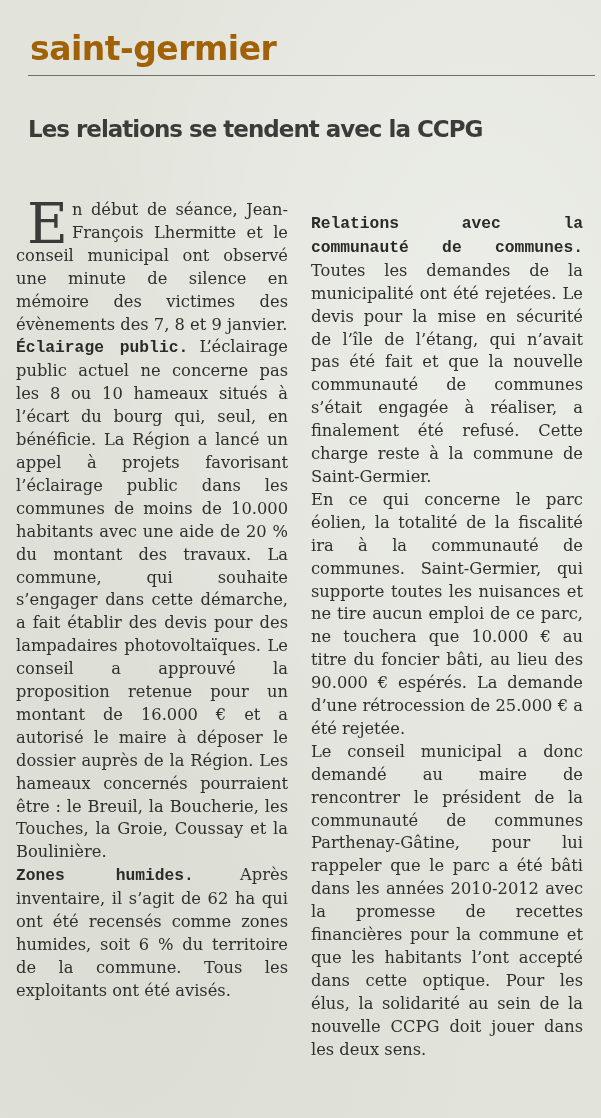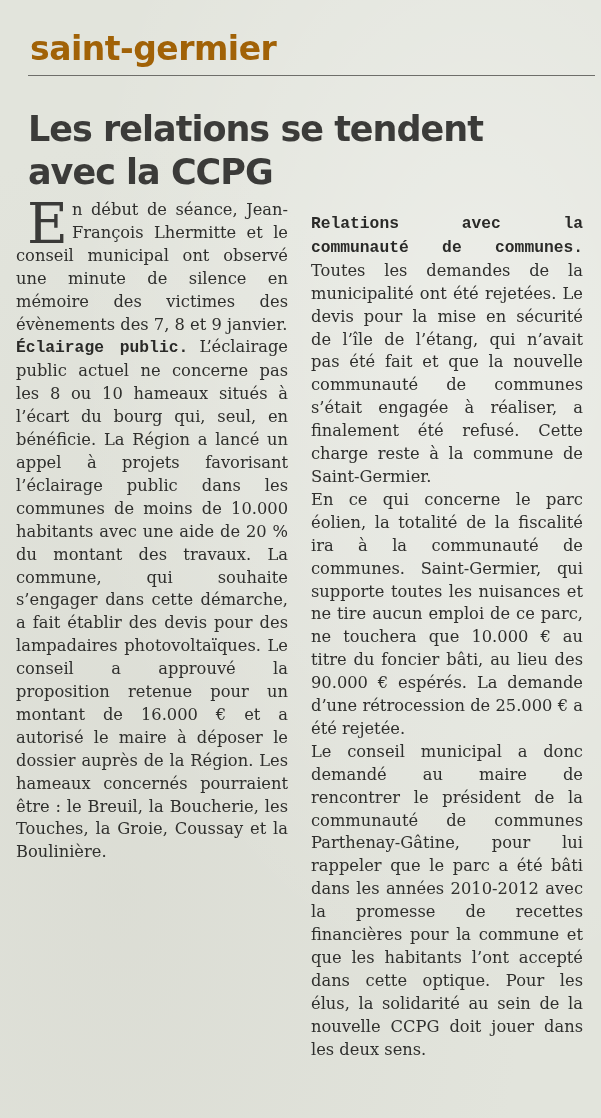--- a/index.html
+++ b/index.html
@@ -41,21 +41,21 @@
       height: 0;
       border-top: 1.5px solid #6e6e6a;
     }
     .headline {
       position: absolute;
       left: 28px;
       top: 108px;
       width: 520px;
       font-family: "DejaVu Sans", sans-serif;
       font-weight: bold;
-      font-size: 35px;
+      font-size: 23px;
       line-height: 43px;
       letter-spacing: -1px;
       color: #3b3b39;
     }
     .col {
       position: absolute;
       top: 199px;
       font-family: "DejaVu Serif", serif;
       font-size: 16.3px;
       line-height: 22.9px;
@@ -99,20 +99,23 @@
 
 <h1 class="headline" style="margin:0;">Les relations se tendent avec la CCPG</h1>
 
 <div class="col col-left">
   <p>
     <span class="dropcap">E</span><span>n début de séance, Jean-François Lhermitte et le conseil municipal ont observé une minute de silence en mémoire des victimes des évènements des 7, 8 et 9 janvier.</span>
   </p>
   <p>
     <span class="lead-h">Éclairage public.</span><span> L’éclairage public actuel ne concerne pas les 8 ou 10 hameaux situés à l’écart du bourg qui, seul, en bénéficie. La Région a lancé un appel à projets favorisant l’éclairage public dans les communes de moins de 10.000 habitants avec une aide de 20 % du montant des travaux. La commune, qui souhaite s’engager dans cette démarche, a fait établir des devis pour des lampadaires photovoltaïques. Le conseil a approuvé la proposition retenue pour un montant de 16.000 € et a autorisé le maire à déposer le dossier auprès de la Région. Les hameaux concernés pourraient être : le Breuil, la Boucherie, les Touches, la Groie, Coussay et la Boulinière.</span>
   </p>
+  <p>
+    <span class="lead-h">Zones humides.</span><span> Après inventaire, il s’agit de 62 ha qui ont été recensés comme zones humides, soit 6 % du territoire de la commune. Tous les exploitants ont été avisés.</span>
+  </p>
 </div>
 
 <div class="col col-right">
   <p>
     <span class="lead-h">Relations avec la communauté de communes.</span><span> Toutes les demandes de la municipalité ont été rejetées. Le devis pour la mise en sécurité de l’île de l’étang, qui n’avait pas été fait et que la nouvelle communauté de communes s’était engagée à réaliser, a finalement été refusé. Cette charge reste à la commune de Saint-Germier.</span>
   </p>
   <p>En ce qui concerne le parc éolien, la totalité de la fiscalité ira à la communauté de communes. Saint-Germier, qui supporte toutes les nuisances et ne tire aucun emploi de ce parc, ne touchera que 10.000 € au titre du foncier bâti, au lieu des 90.000 € espérés. La demande d’une rétrocession de 25.000 € a été rejetée.</p>
   <p>Le conseil municipal a donc demandé au maire de rencontrer le président de la communauté de communes Parthenay-Gâtine, pour lui rappeler que le parc a été bâti dans les années 2010-2012 avec la promesse de recettes financières pour la commune et que les habitants l’ont accepté dans cette optique. Pour les élus, la solidarité au sein de la nouvelle CCPG doit jouer dans les deux sens.</p>
 </div>
 

